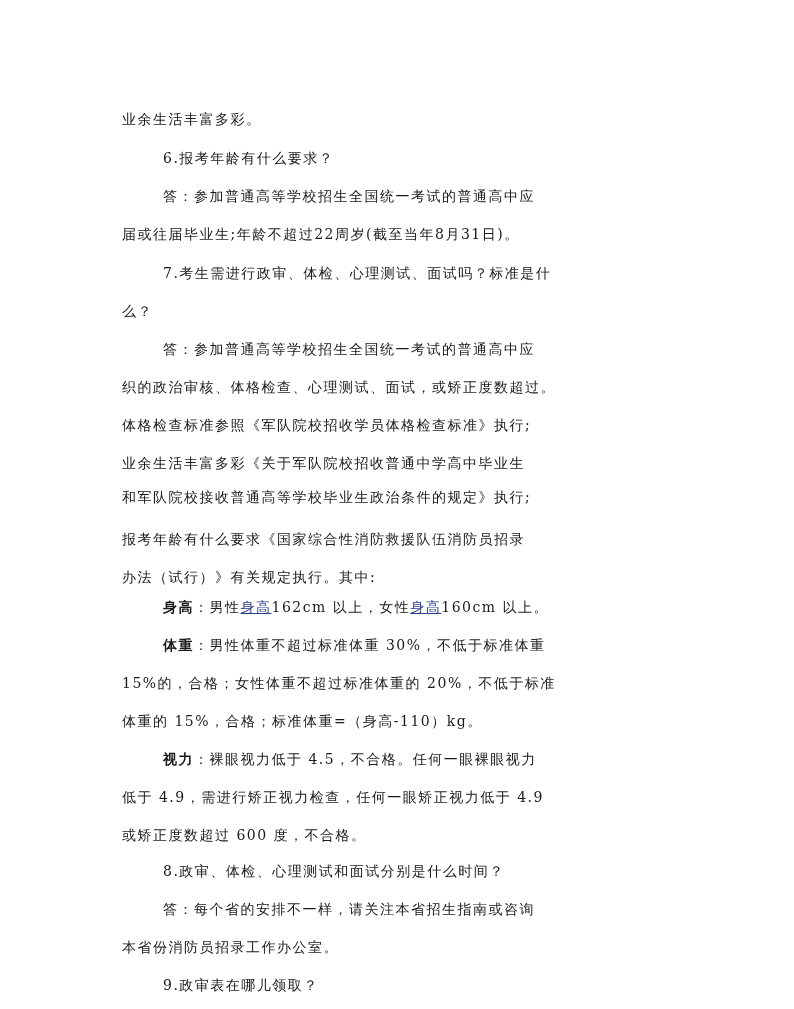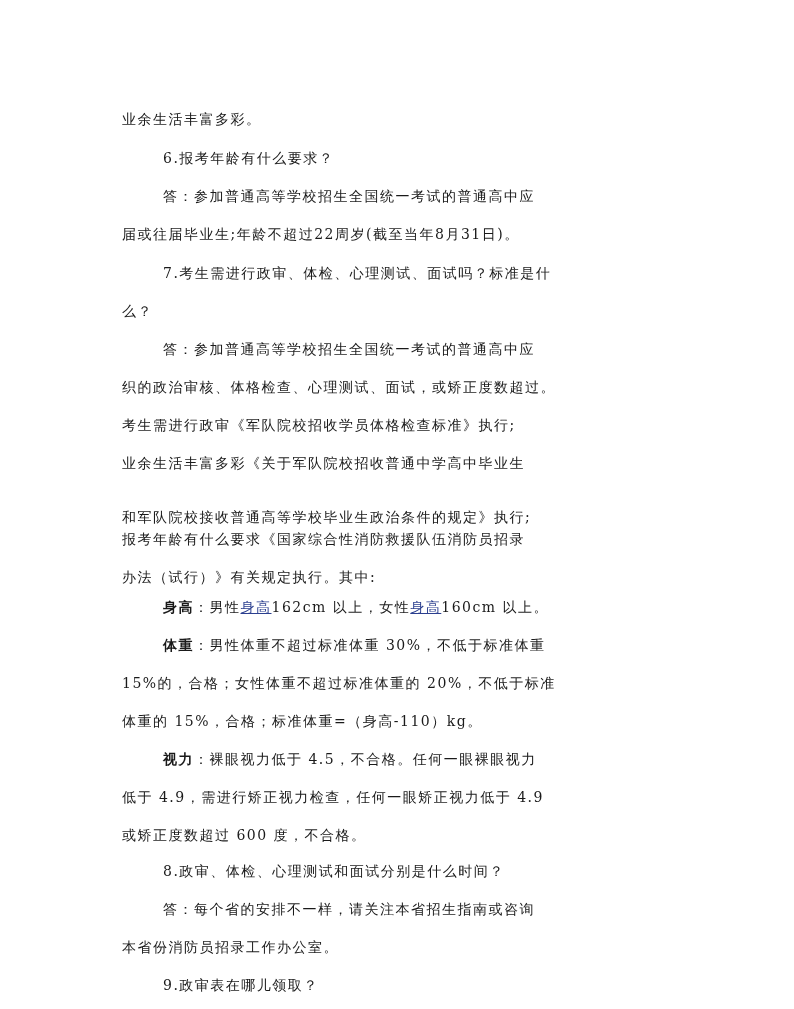--- a/index.html
+++ b/index.html
@@ -44,23 +44,23 @@
   <div class="line" style="top:104px">业余生活丰富多彩。</div>
 
   <div class="line indent" style="top:143px">6.报考年龄有什么要求？</div>
   <div class="line indent" style="top:181px">答：参加普通高等学校招生全国统一考试的普通高中应</div>
   <div class="line" style="top:219px">届或往届毕业生;年龄不超过22周岁(截至当年8月31日)。</div>
 
   <div class="line indent" style="top:258px">7.考生需进行政审、体检、心理测试、面试吗？标准是什</div>
   <div class="line" style="top:296px">么？</div>
   <div class="line indent" style="top:334px">答：参加普通高等学校招生全国统一考试的普通高中应</div>
   <div class="line" style="top:372px">织的政治审核、体格检查、心理测试、面试，或矫正度数超过。</div>
-  <div class="line" style="top:410px">考生需进行政审《军队院校招收学员体格检查标准》执行;</div>
+  <div class="line" style="top:410px">体格检查标准参照《军队院校招收学员体格检查标准》执行;</div>
   <div class="line" style="top:448px">业余生活丰富多彩《关于军队院校招收普通中学高中毕业生</div>
-  <div class="line" style="top:502px">和军队院校接收普通高等学校毕业生政治条件的规定》执行;</div>
+  <div class="line" style="top:482px">和军队院校接收普通高等学校毕业生政治条件的规定》执行;</div>
   <div class="line" style="top:524px">报考年龄有什么要求《国家综合性消防救援队伍消防员招录</div>
   <div class="line" style="top:562px">办法（试行）》有关规定执行。其中:</div>
 
   <div class="line indent" style="top:592px">
     <span class="bold">身高</span><span>：男性</span><span class="link">身高</span><span>162cm 以上，女性</span><span class="link">身高</span><span>160cm 以上。</span>
   </div>
 
   <div class="line indent" style="top:630px">
     <span class="bold">体重</span><span>：男性体重不超过标准体重 30%，不低于标准体重</span>
   </div>

